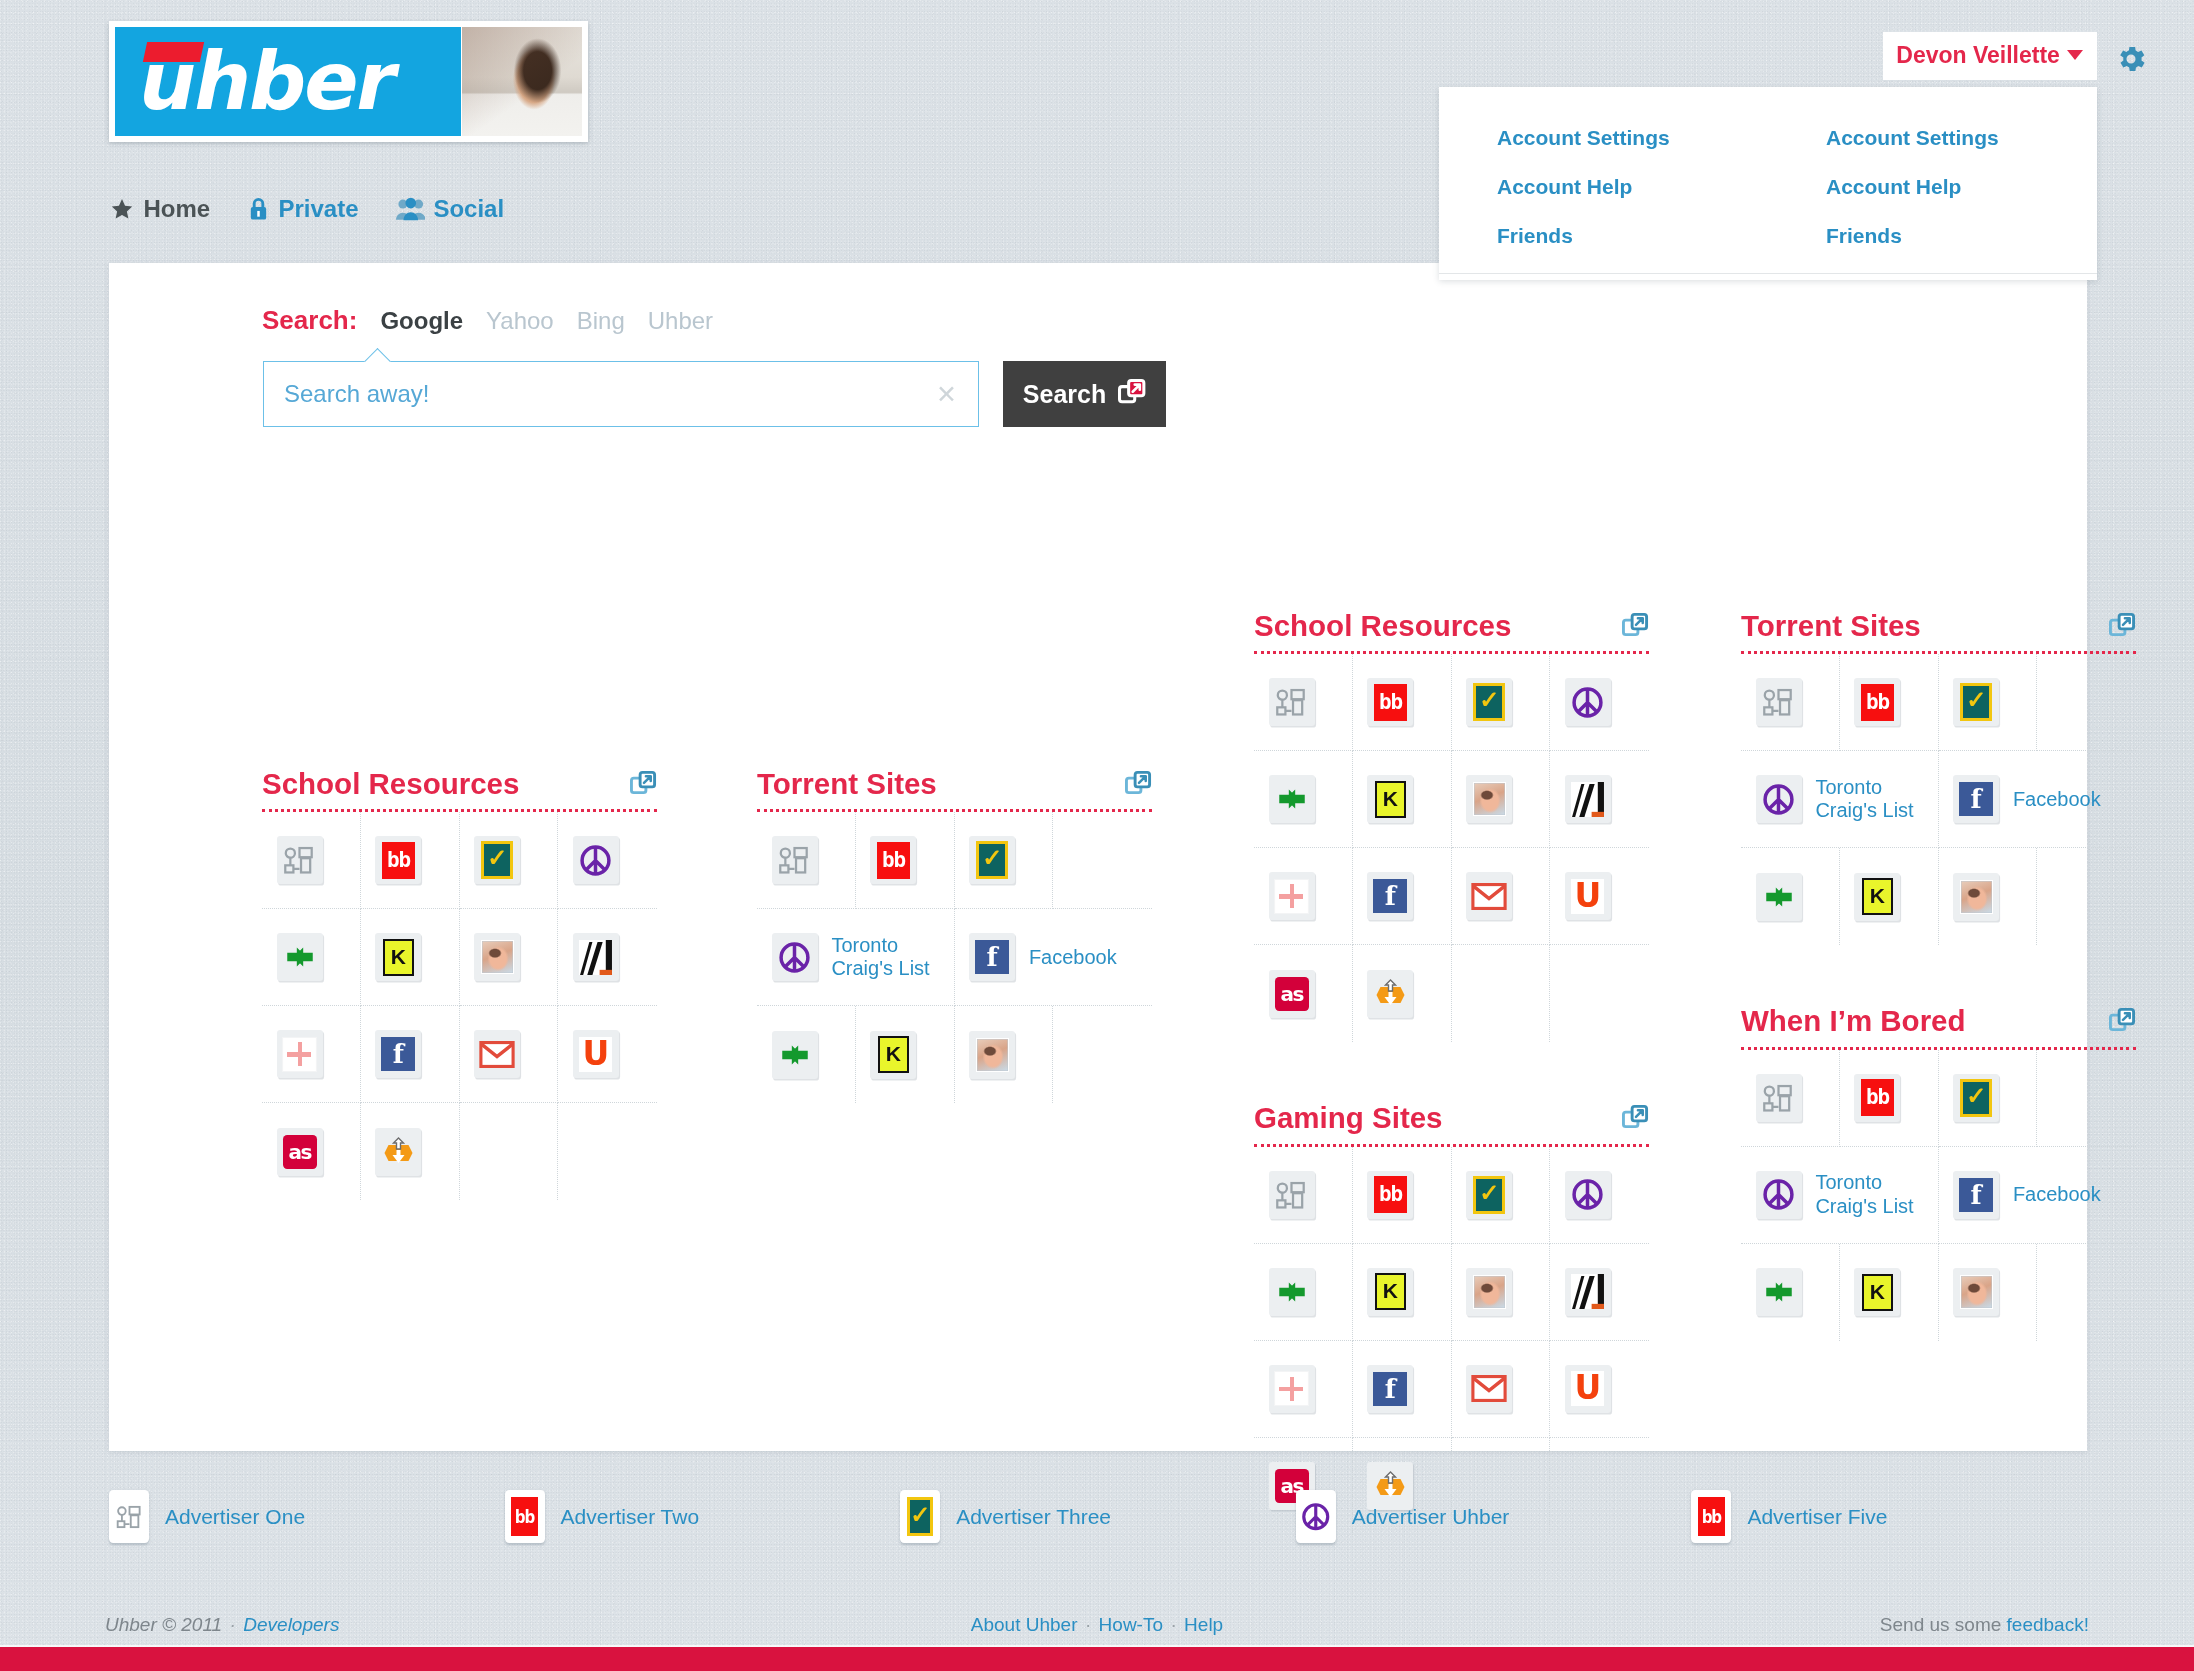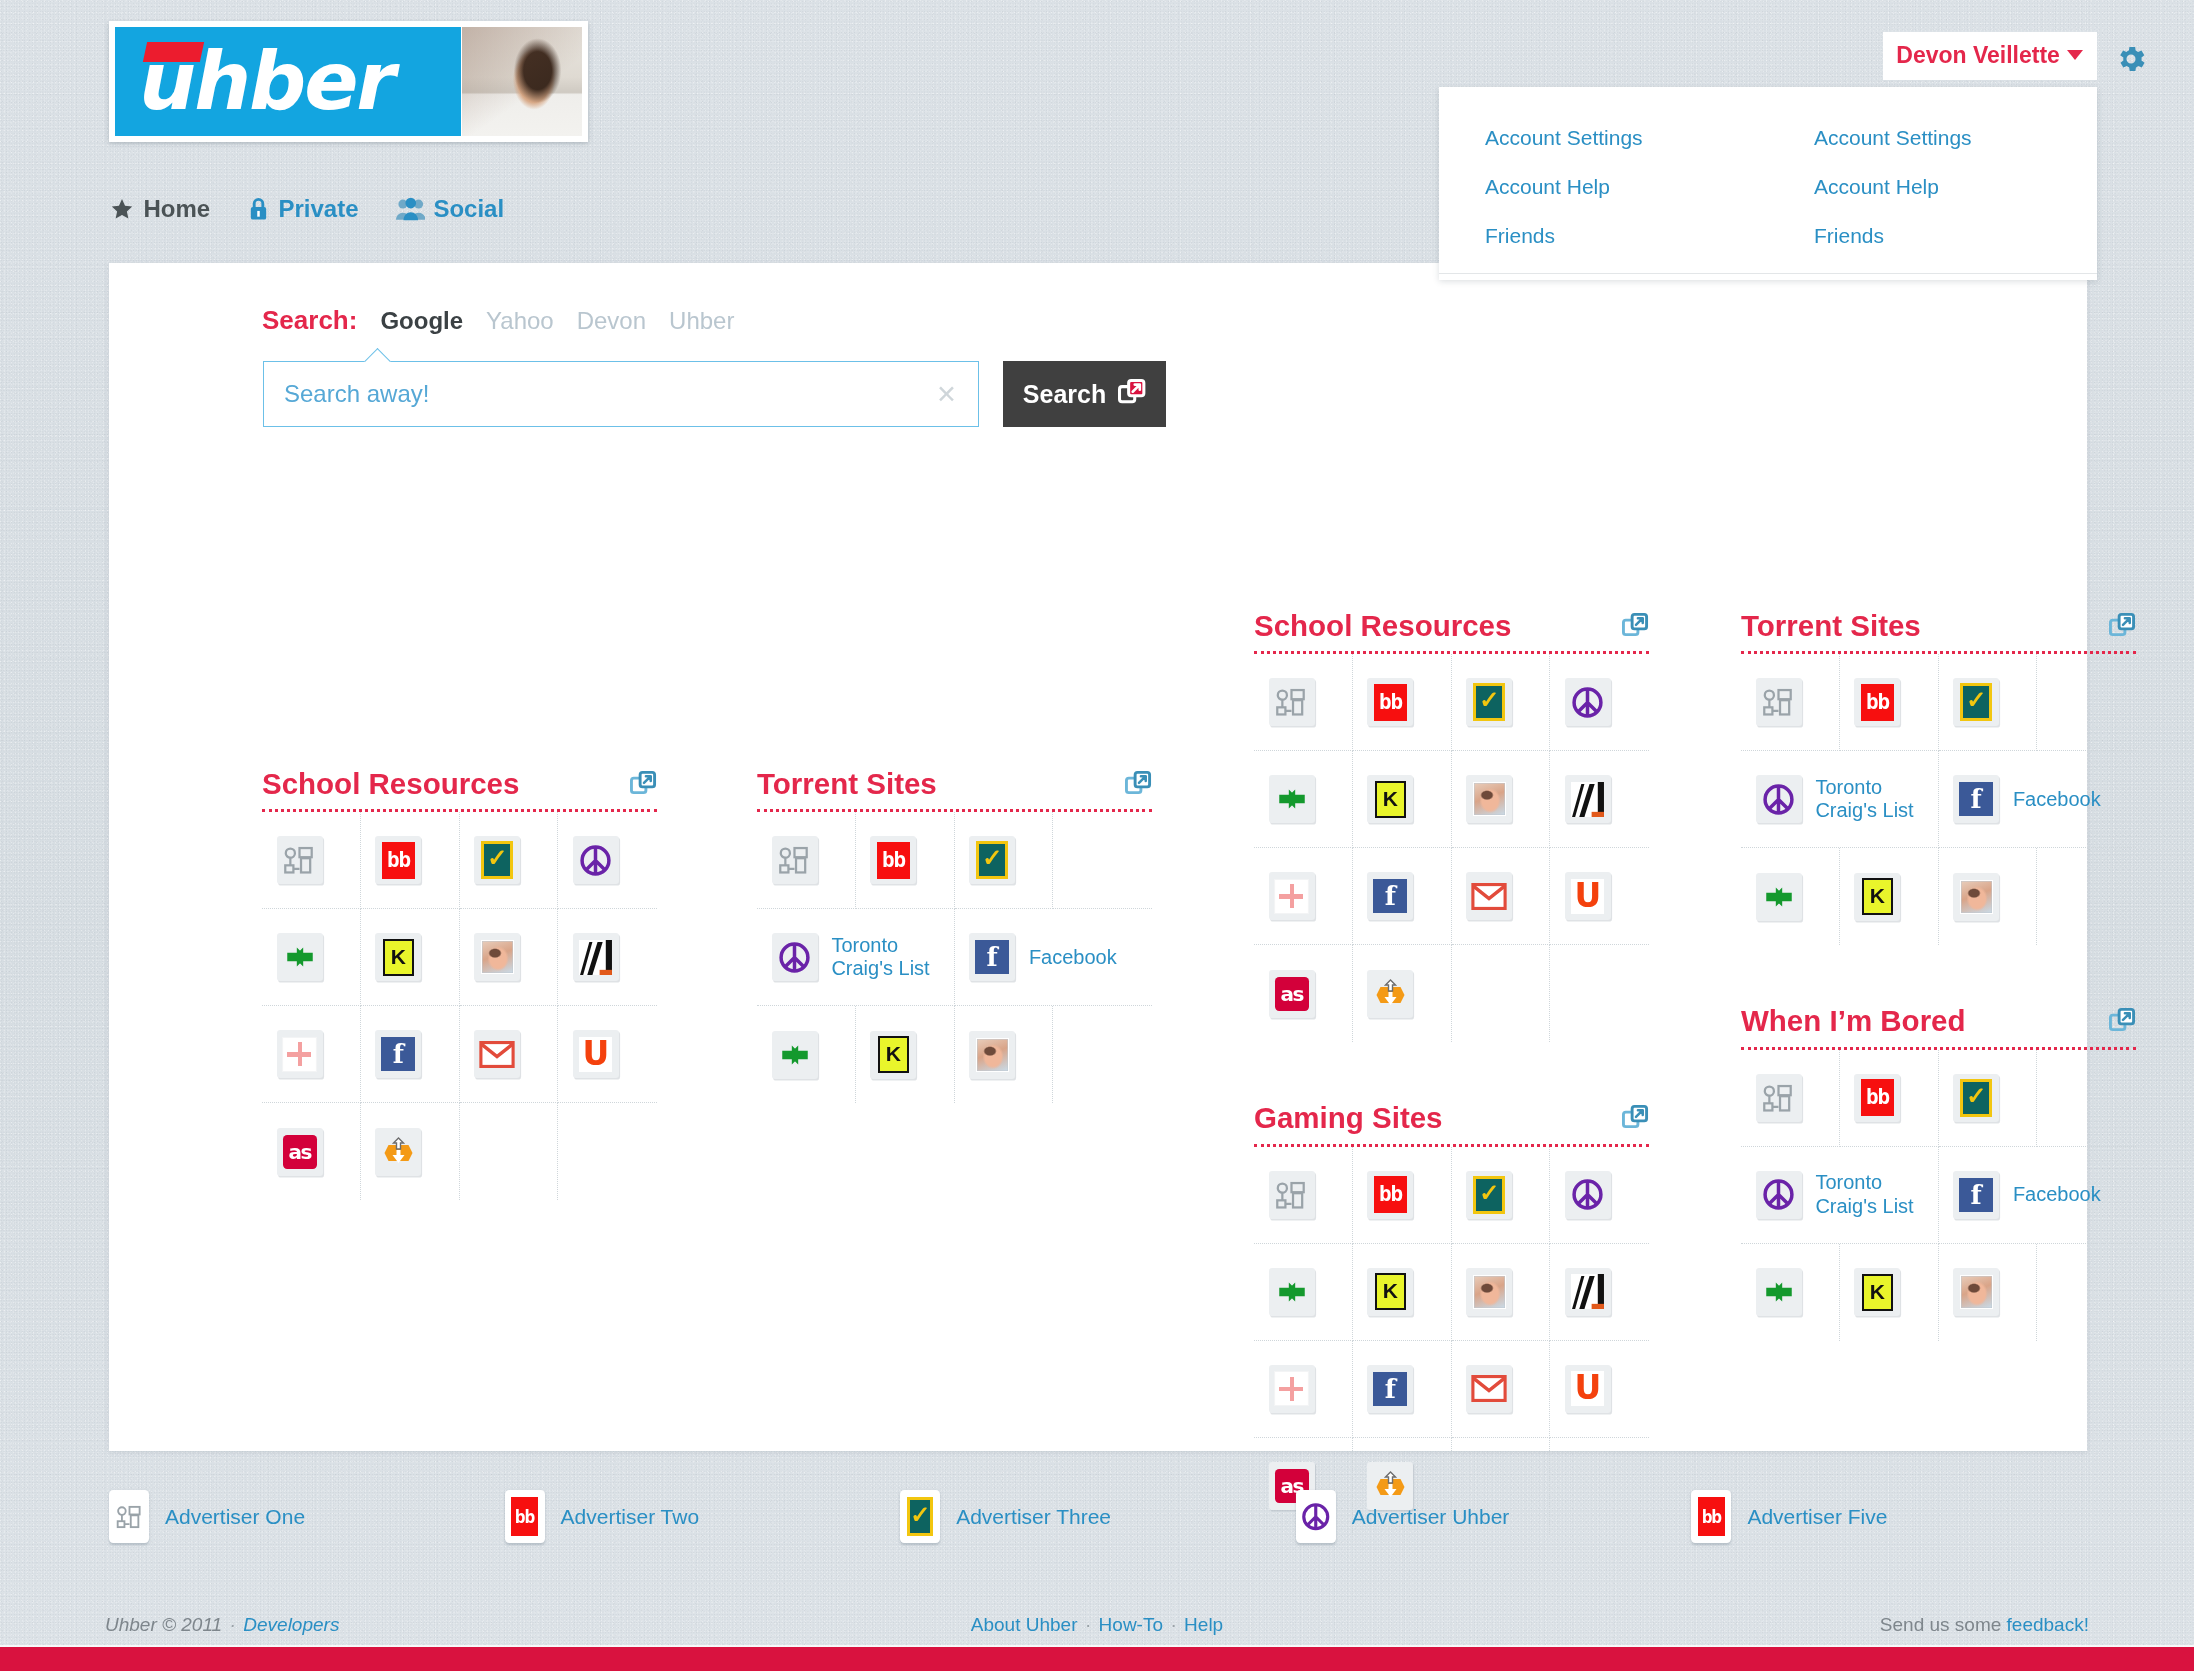--- a/index.html
+++ b/index.html
@@ -123,21 +123,22 @@
     right: 97px; top: 87px;
     width: 658px;
     background: #fff;
     box-shadow: 0 2.1px 6.3px rgba(60,75,90,.18);
     padding: 39px 0 32px 0;
     z-index: 5;
     display: flex;
   }
   .user-menu-col {
     flex: 1;
-    padding-left: 46px;
+    padding-left: 58px;
+    font-weight: bold;
   }
   .user-menu-item {
     font-size: 21px;
     color: #2a8fc4;
     margin-bottom: 25px;
     white-space: nowrap;
   }
   .user-menu-item:last-child { margin-bottom: 0; }
   .user-menu::after {
     content: "";
@@ -453,21 +454,21 @@
     </svg>
   </div>
 </div>
 
 <div class="panel">
 
   <div class="search-row">
     <span class="search-label">Search:</span>
     <span class="engine active">Google</span>
     <span class="engine">Yahoo</span>
-    <span class="engine">Devon</span>
+    <span class="engine">Bing</span>
     <span class="engine">Uhber</span>
   </div>
 
   <div class="searchbar">
     <div class="search-field-wrap">
       <div class="tick"></div>
       <div class="search-field">
         <span class="ph">Search away!</span>
         <span class="clear-x">✕</span>
       </div>

